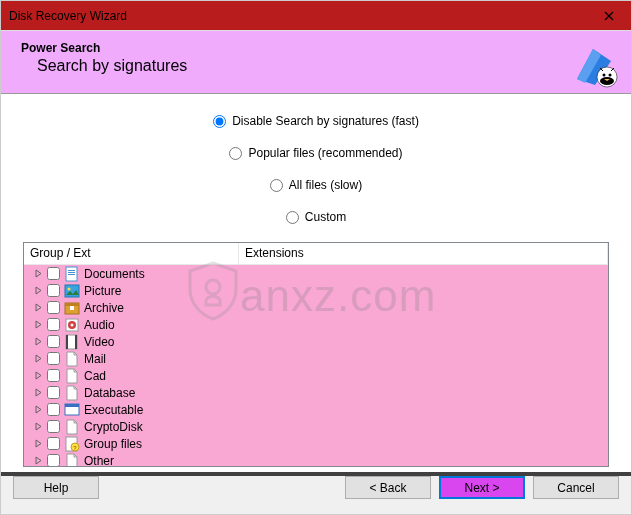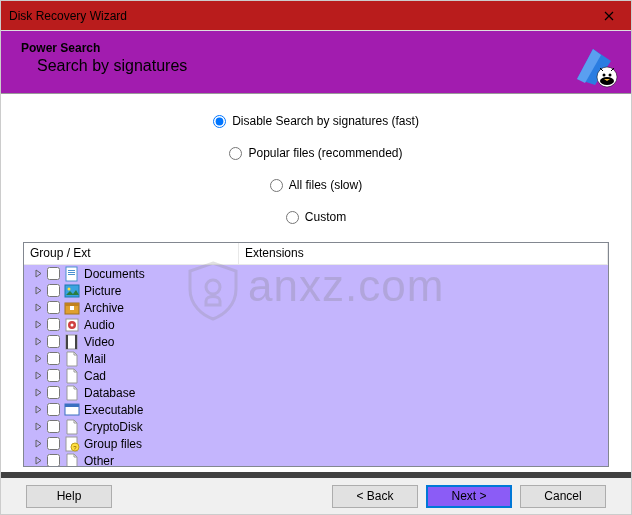--- a/index.html
+++ b/index.html
@@ -23,21 +23,21 @@
 }
 .titlebar .title { flex: 1; font-size: 12px; }
 .titlebar .close {
   width: 45px; height: 29px;
   display: flex; align-items: center; justify-content: center;
   font-size: 14px;
 }
 
 .header {
   height: 63px;
-  background: #a21caf;
+  background: #f0abfc;
   border-bottom: 1px solid #999;
   padding: 10px 12px;
   display: flex;
   align-items: flex-start;
 }
 .header-text { flex: 1; }
 .header-title { font-weight: bold; font-size: 12px; margin-left: 8px; }
 .header-sub { font-size: 16px; margin-left: 24px; margin-top: 2px; }
 .header-icon { width: 48px; height: 48px; }
 
@@ -53,21 +53,21 @@
 }
 .radio-row input { width: 13px; height: 13px; }
 .radio-row label { font-size: 12px; }
 
 .tree-box {
   border: 1px solid #828790;
   height: 225px;
   margin-top: 6px;
   display: flex;
   flex-direction: column;
-  background: #c4b5fd;
+  background: #f9a8d4;
   position: relative;
 }
 .tree-header {
   display: flex;
   height: 22px;
   background: #fff;
   border-bottom: 1px solid #e8e8e8;
   font-size: 12px;
 }
 .tree-header .col {
@@ -104,54 +104,53 @@
   display: inline-flex; align-items: center; justify-content: center;
   font-size: 11px;
 }
 .tree-row .label { }
 
 .footer {
   position: absolute;
   bottom: 0; left: 0; right: 0;
   height: 42px;
   background: #f0f0f0;
-  border-top: 6px solid #404040;
-  display: flex;
-  align-items: center;
-  padding: 0 25px;
+  border-top: 4px solid #404040;
+  display: flex;
+  padding: 0 12px;
 }
 .footer .spacer { flex: 1; }
 .footer button {
   height: 23px;
   min-width: 86px;
   margin-left: 8px;
   background: #e1e1e1;
   border: 1px solid #adadad;
   font-size: 12px;
   font-family: inherit;
   padding: 0 10px;
 }
 .footer button.default {
   border: 2px solid #0078d7;
-  background: #8b5cf6;
+  background: #d946ef;
 }
 .footer button.help { min-width: 86px; margin-left: 0; }
 
 .watermark {
   position: absolute;
   top: 260px; left: 185px;
   font-size: 44px;
   color: rgba(120,120,120,0.25);
   pointer-events: none;
   font-family: Arial, sans-serif;
   letter-spacing: 1px;
   z-index: 100;
   display: flex;
-  align-items: flex-start;
-  gap: 8px;
+  align-items: flex-end;
+  gap: 0;
 }
 .watermark-shield {
   width: 54px; height: 60px;
   opacity: 0.25;
 }
 
 ::-webkit-scrollbar { width: 17px; background: #f0f0f0; }
 ::-webkit-scrollbar-thumb { background: #cdcdcd; }
 ::-webkit-scrollbar-button { background: #f0f0f0; height: 17px; display:block; border:1px solid #ddd;}
 </style>

